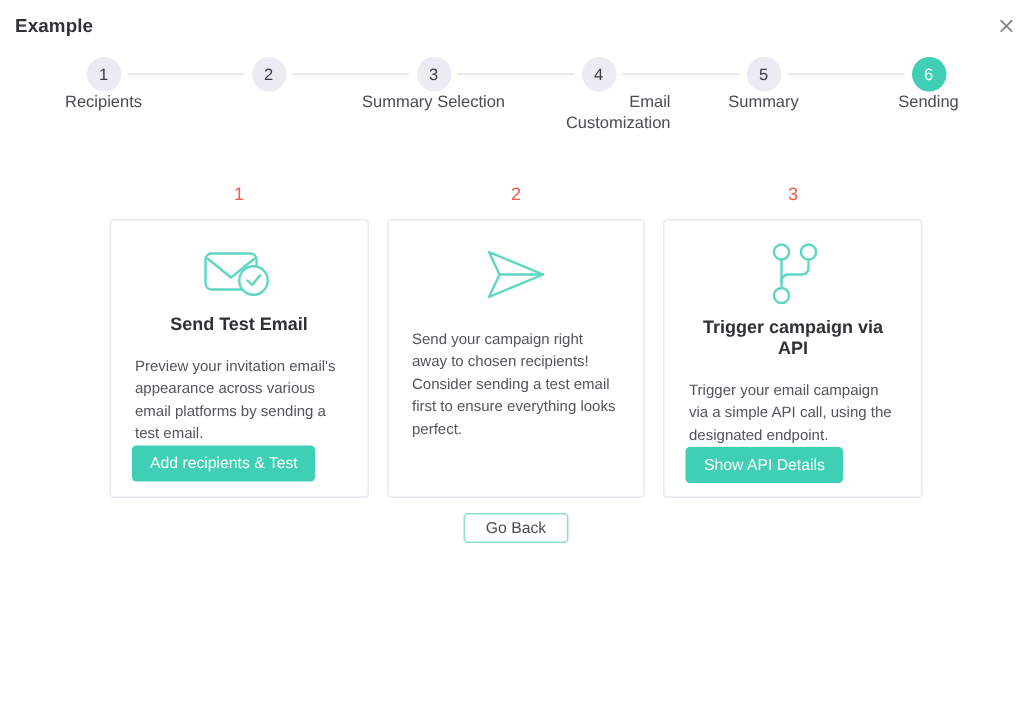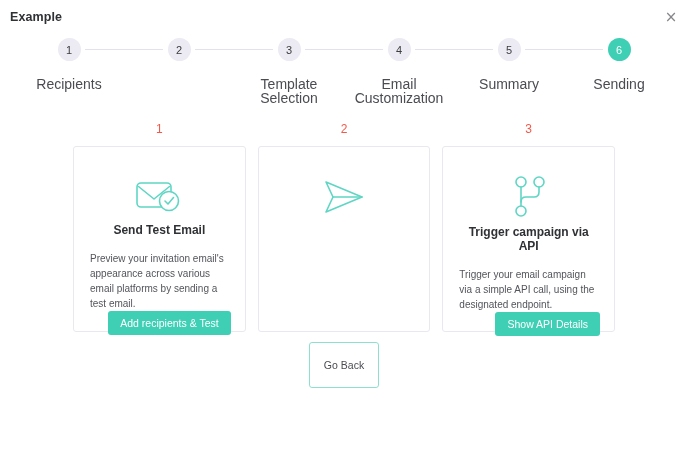--- a/index.html
+++ b/index.html
@@ -91,24 +91,24 @@
   .step-line {
     position: absolute;
     top: 11px;
     height: 1px;
     background: #e3e1e9;
     z-index: 1;
   }
   .step-line.left  { left: 0;  right: 50%; margin-right: 16px; }
   .step-line.right { right: 0; left: 50%;  margin-left: 16px; }
   .step-label {
-    margin-top: 16px;
-    font-size: 14px;
+    margin-top: 0;
+    font-size: 11px;
     color: #4a4c52;
-    text-align: center;
+    text-align: right;
     line-height: 14px;
     max-width: 96px;
     cursor: pointer;
   }
 
   
   .card-numbers {
     position: absolute;
     top: 122px;
     left: 73px;
@@ -135,21 +135,21 @@
   }
   .card {
     flex: 1 1 0;
     height: 186px;
     border: 1px solid #e9e8ef;
     border-radius: 3px;
     background: #ffffff;
     display: flex;
     flex-direction: column;
     align-items: center;
-    padding: 28px 14px 0 14px;
+    padding: 14px 14px 0 14px;
   }
   .card-icon {
     height: 44px;
     display: flex;
     align-items: center;
     justify-content: center;
   }
   .card-title {
     margin-top: 6px;
     font-size: 12px;
@@ -163,21 +163,21 @@
     line-height: 15px;
     color: #53555b;
     text-align: left;
     width: 100%;
     padding: 0 2px;
   }
   .card-btn-wrap {
     margin-top: auto;
     margin-bottom: 16px;
     display: flex;
-    justify-content: flex-end;
+    justify-content: flex-start;
     width: 100%;
   }
   .card-btn {
     background: #3ecfb4;
     color: #ffffff;
     border: none;
     border-radius: 3px;
     font-size: 10.5px;
     font-family: "Liberation Sans", sans-serif;
     padding: 6px 12px;
@@ -194,21 +194,21 @@
     display: flex;
     justify-content: center;
   }
   .goback-btn {
     background: #ffffff;
     color: #4a4c52;
     border: 1px solid #8fdfd1;
     border-radius: 3px;
     font-size: 10.5px;
     font-family: "Liberation Sans", sans-serif;
-    padding: 16px 14px;
+    padding: 3px 14px;
     cursor: pointer;
   }
 </style>
 </head>
 <body>
 
 <div class="modal">
 
   <div class="header">
     <div class="modal-title">Example</div>
@@ -226,21 +226,21 @@
     <div class="step">
       <div class="step-line left"></div>
       <div class="step-line right"></div>
       <div class="step-circle">2</div>
     </div>
 
     <div class="step">
       <div class="step-line left"></div>
       <div class="step-line right"></div>
       <div class="step-circle">3</div>
-      <div class="step-label">Template Selection</div>
+      <div class="step-label">Summary Selection</div>
     </div>
 
     <div class="step">
       <div class="step-line left"></div>
       <div class="step-line right"></div>
       <div class="step-circle">4</div>
       <div class="step-label">Email Customization</div>
     </div>
 
     <div class="step">
@@ -282,20 +282,21 @@
       </div>
     </div>
 
     <div class="card">
       <div class="card-icon">
         <svg width="52" height="42" viewBox="0 0 52 42" fill="none">
           <path d="M8 6 L44 21 L8 36 L15 21 Z" stroke="#5fd6c4" stroke-width="1.6" fill="none" stroke-linejoin="round"></path>
           <path d="M15 21 L44 21" stroke="#5fd6c4" stroke-width="1.6" stroke-linecap="round"></path>
         </svg>
       </div>
+      <div class="card-desc">Send your campaign right away to chosen recipients! Consider sending a test email first to ensure everything looks perfect.</div>
     </div>
 
     <div class="card">
       <div class="card-icon">
         <svg width="44" height="44" viewBox="0 0 44 44" fill="none">
           <circle cx="14" cy="7" r="5" stroke="#5fd6c4" stroke-width="1.6" fill="none"></circle>
           <circle cx="32" cy="7" r="5" stroke="#5fd6c4" stroke-width="1.6" fill="none"></circle>
           <circle cx="14" cy="36" r="5" stroke="#5fd6c4" stroke-width="1.6" fill="none"></circle>
           <path d="M14 12 L14 31" stroke="#5fd6c4" stroke-width="1.6" stroke-linecap="round"></path>
           <path d="M32 12 L32 17 Q32 22 27 22 L19 22 Q14 22 14 27" stroke="#5fd6c4" stroke-width="1.6" fill="none" stroke-linecap="round"></path>

